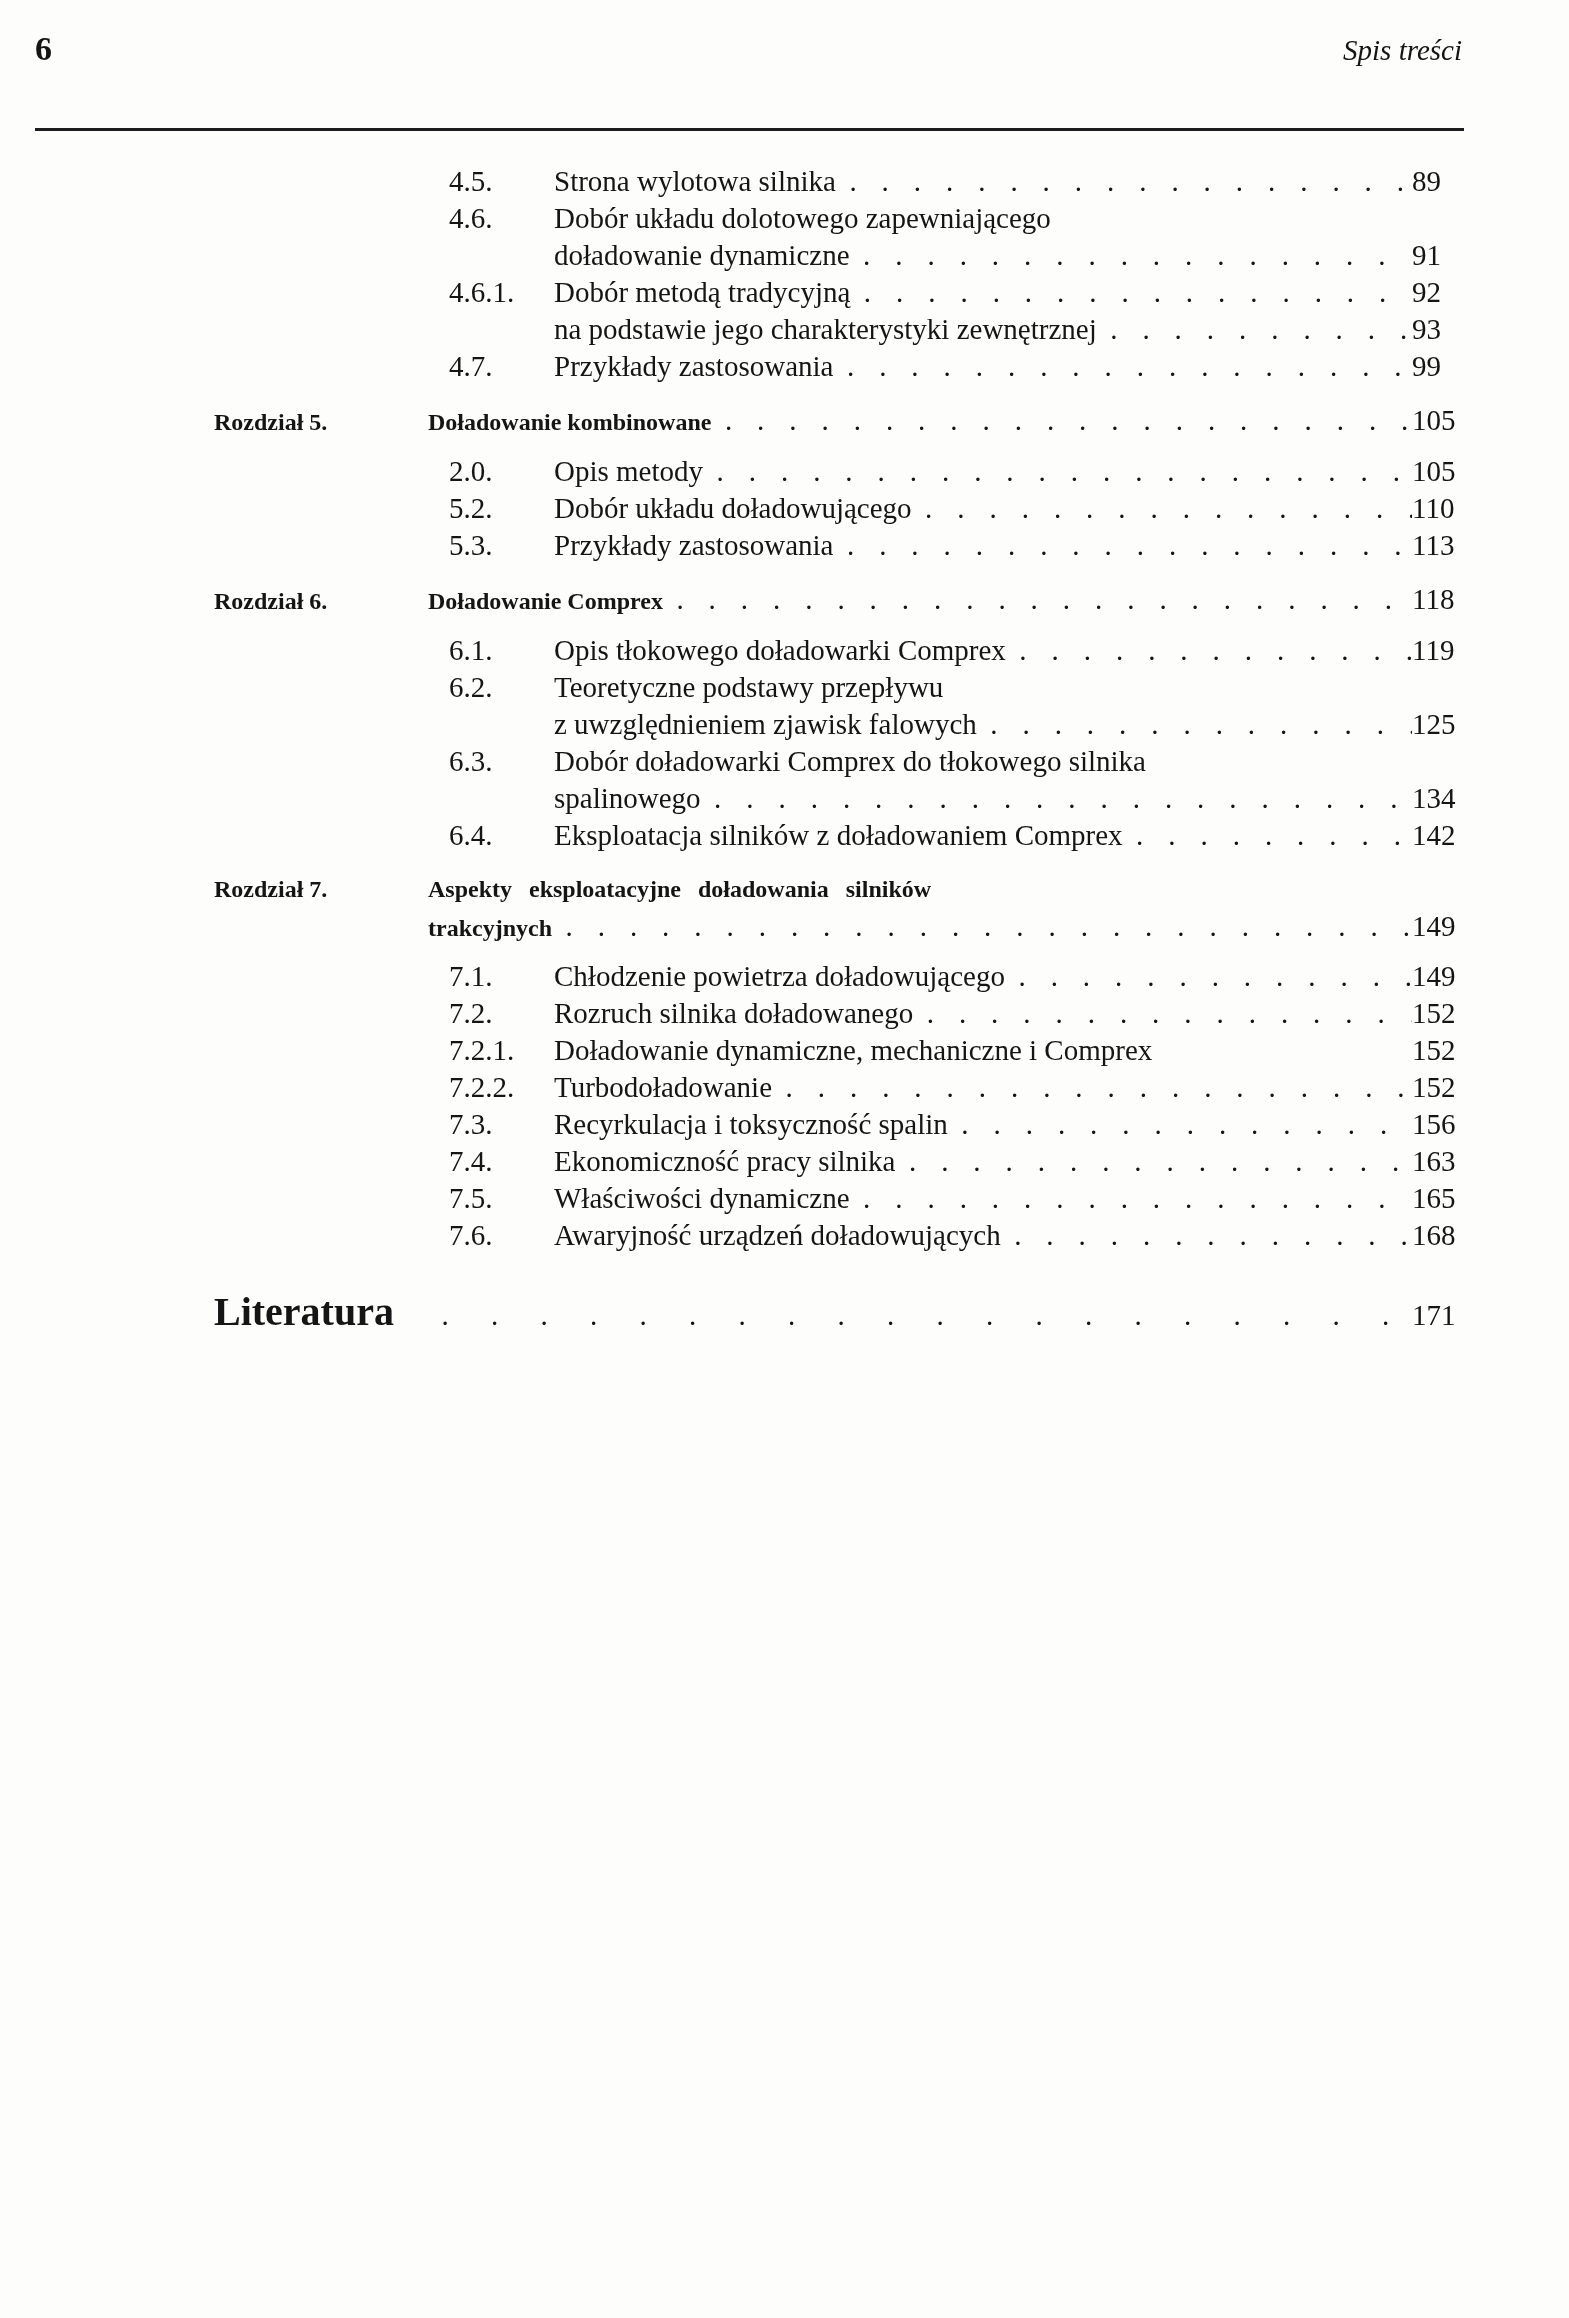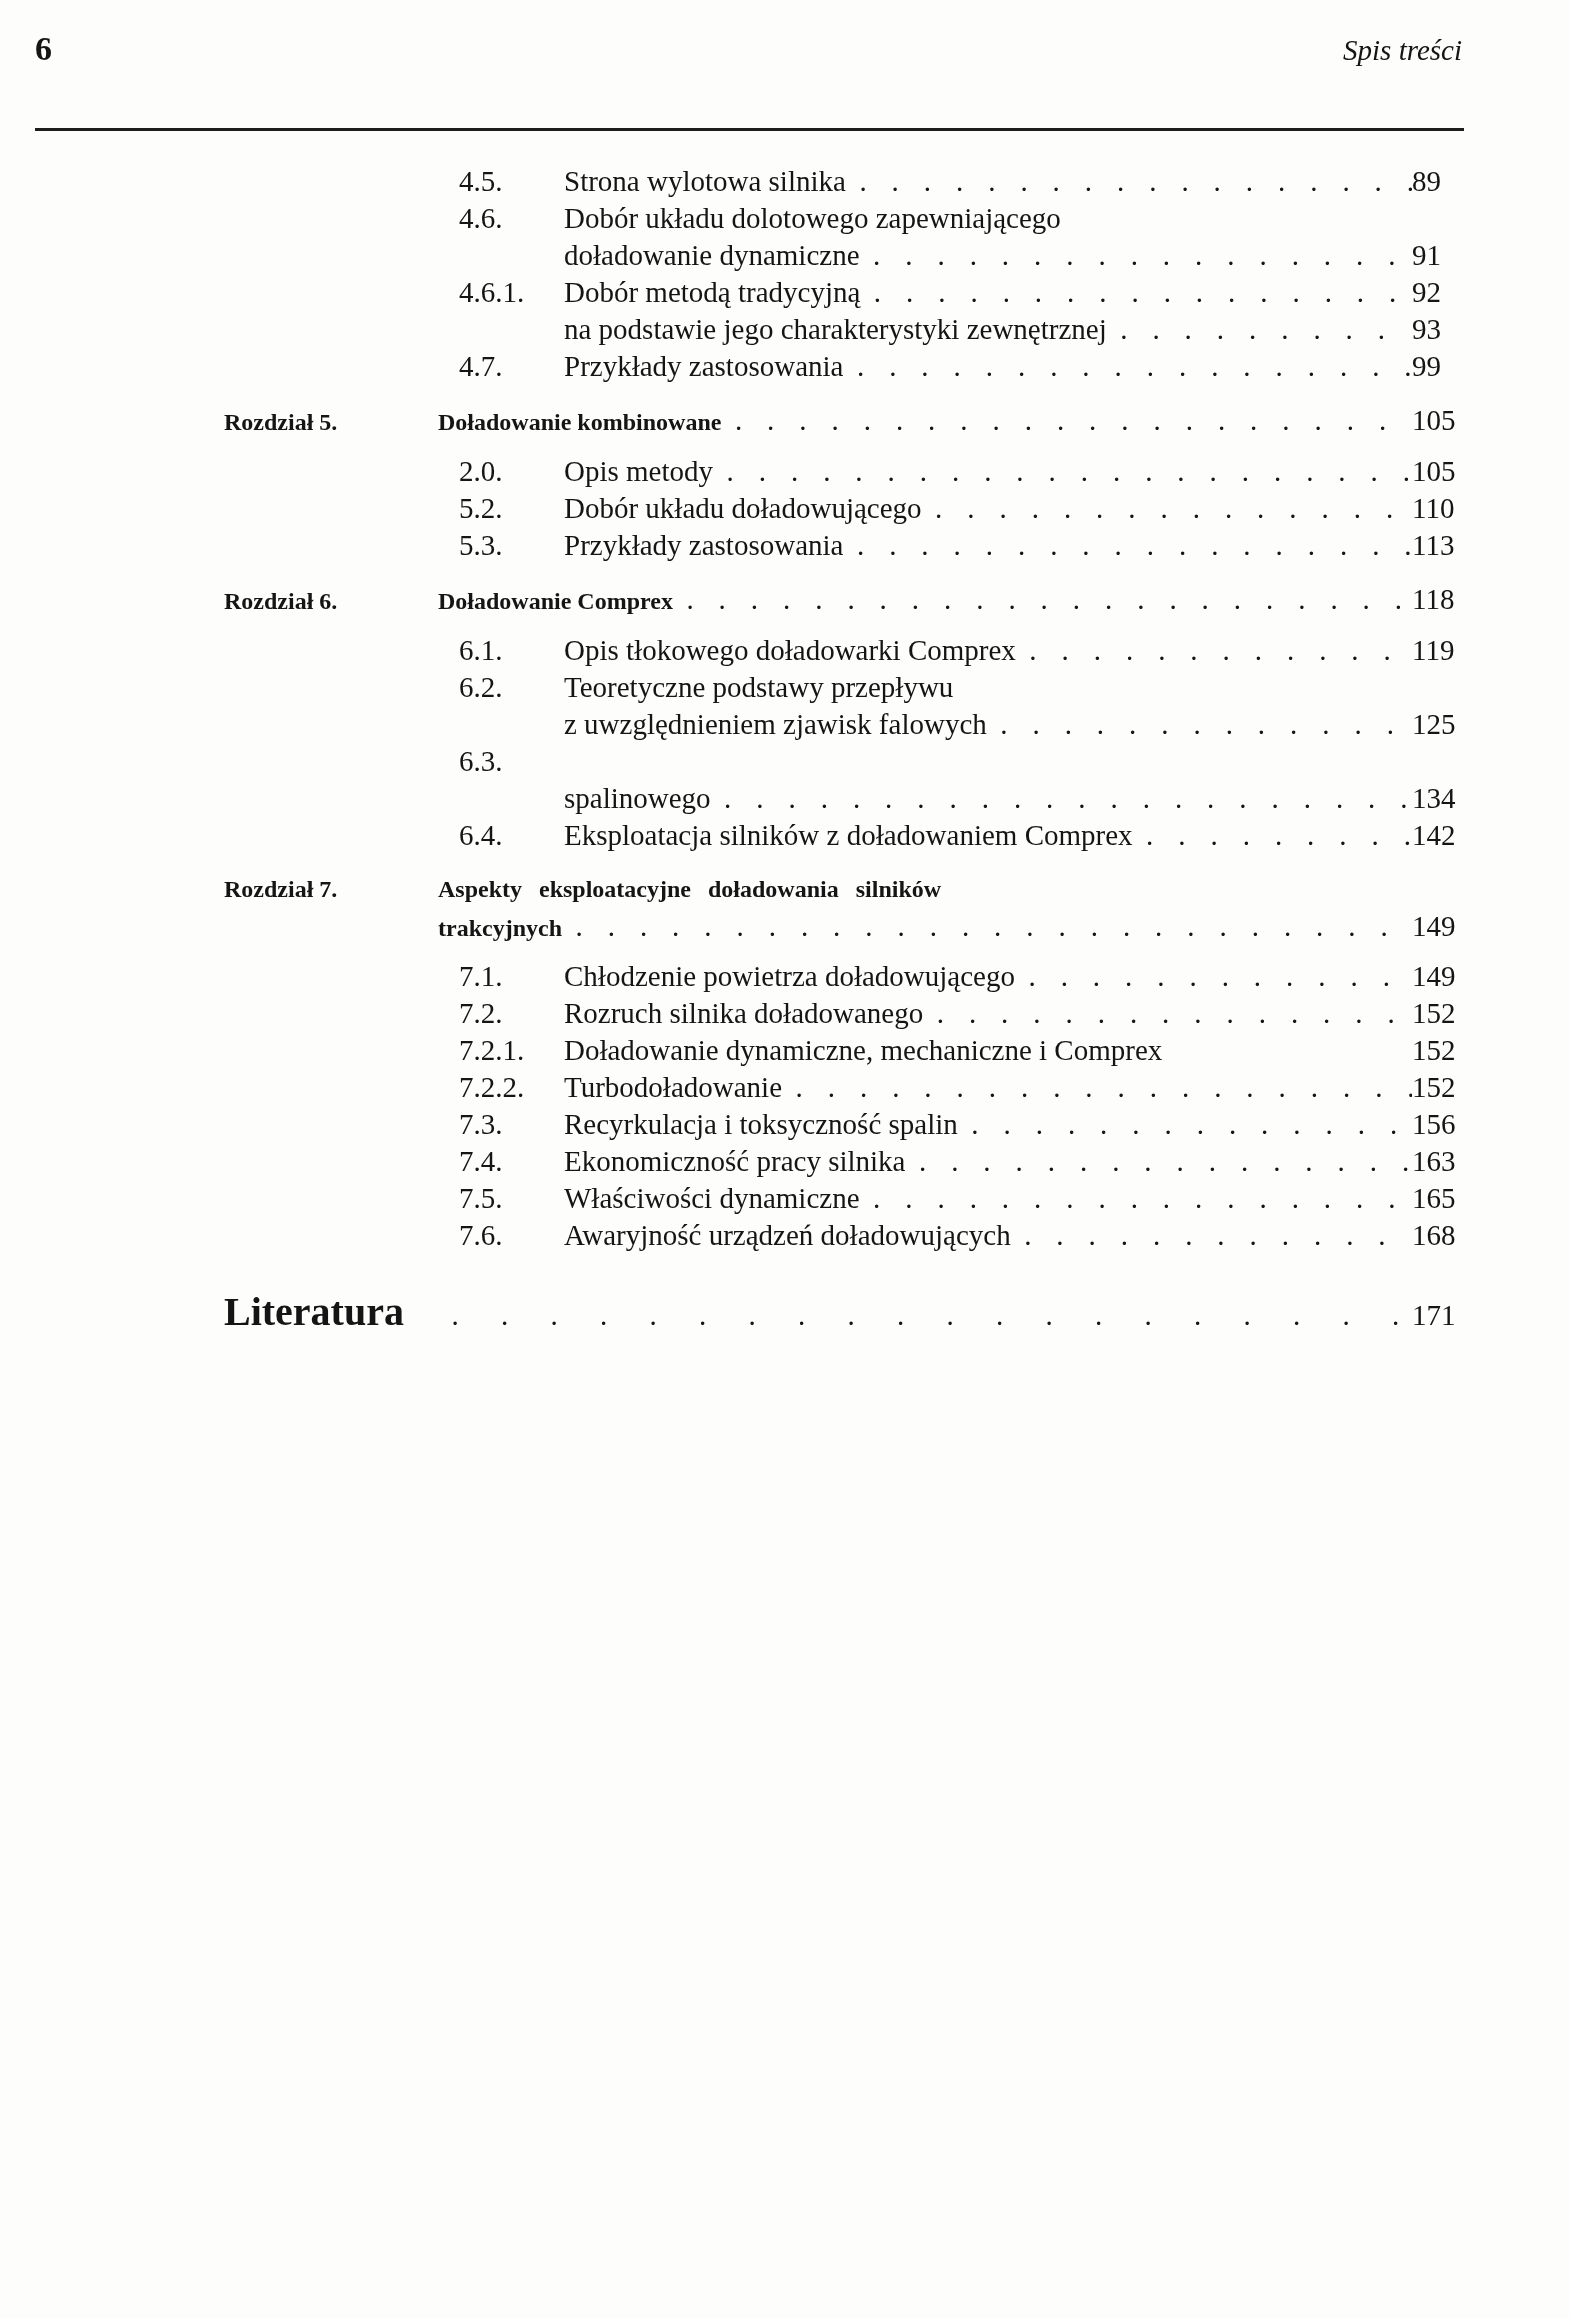--- a/index.html
+++ b/index.html
@@ -34,21 +34,21 @@
     position: absolute;
     top: 128px;
     left: 35px;
     right: 106px;
     height: 3.4px;
     background: #1d1d1d;
   }
   .toc {
     position: absolute;
     top: 163px;
-    left: 224px;
+    left: 214px;
     right: 109px;
     font-size: 29px;
     line-height: 37px;
   }
   .row {
     display: flex;
     align-items: baseline;
   }
   
   .section .row, .subsection .row { padding-left: 235px; }
@@ -196,20 +196,21 @@
         </div>
         <div class="row cont">
           <span class="title">z uwzględnieniem zjawisk falowych</span>
           <span class="leader" aria-hidden="true">. . . . . . . . . . . . . . . . . . . . . . . . . . . . . . . . . . . . . . . . . . . . . . . . . . . . . . . . . . . . . . . . . . . . . . . . . . . . . . . . </span>
           <span class="pg">125</span>
         </div>
       </div>
       <div class="entry section">
         <div class="row">
           <span class="num">6.3.</span>
+          <span class="title">Dobór doładowarki Comprex do tłokowego silnika</span>
         </div>
         <div class="row cont">
           <span class="title">spalinowego</span>
           <span class="leader" aria-hidden="true">. . . . . . . . . . . . . . . . . . . . . . . . . . . . . . . . . . . . . . . . . . . . . . . . . . . . . . . . . . . . . . . . . . . . . . . . . . . . . . . . </span>
           <span class="pg">134</span>
         </div>
       </div>
       <div class="entry section">
         <div class="row">
           <span class="num">6.4.</span>

